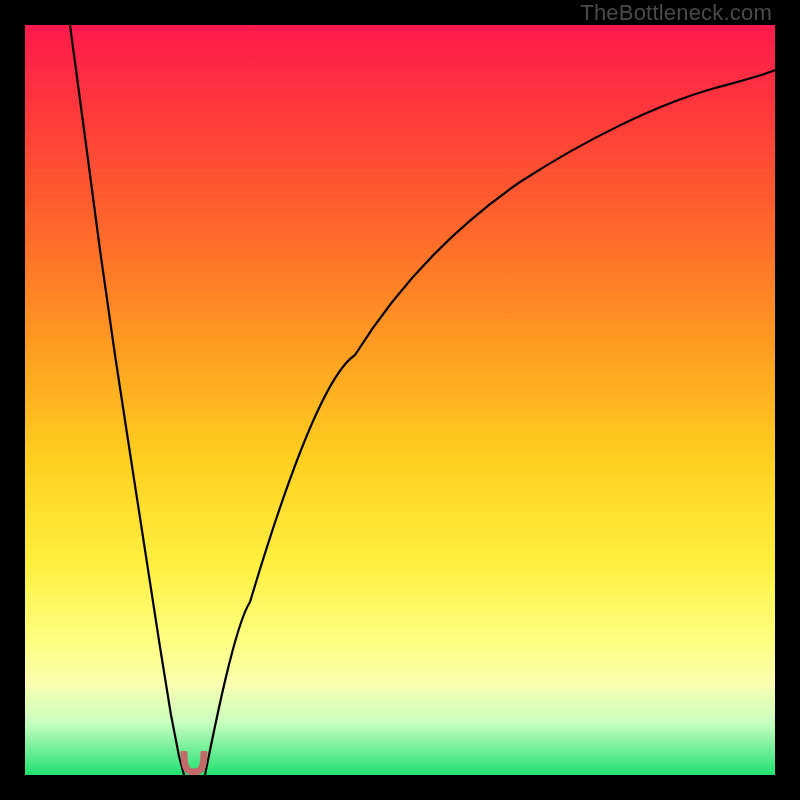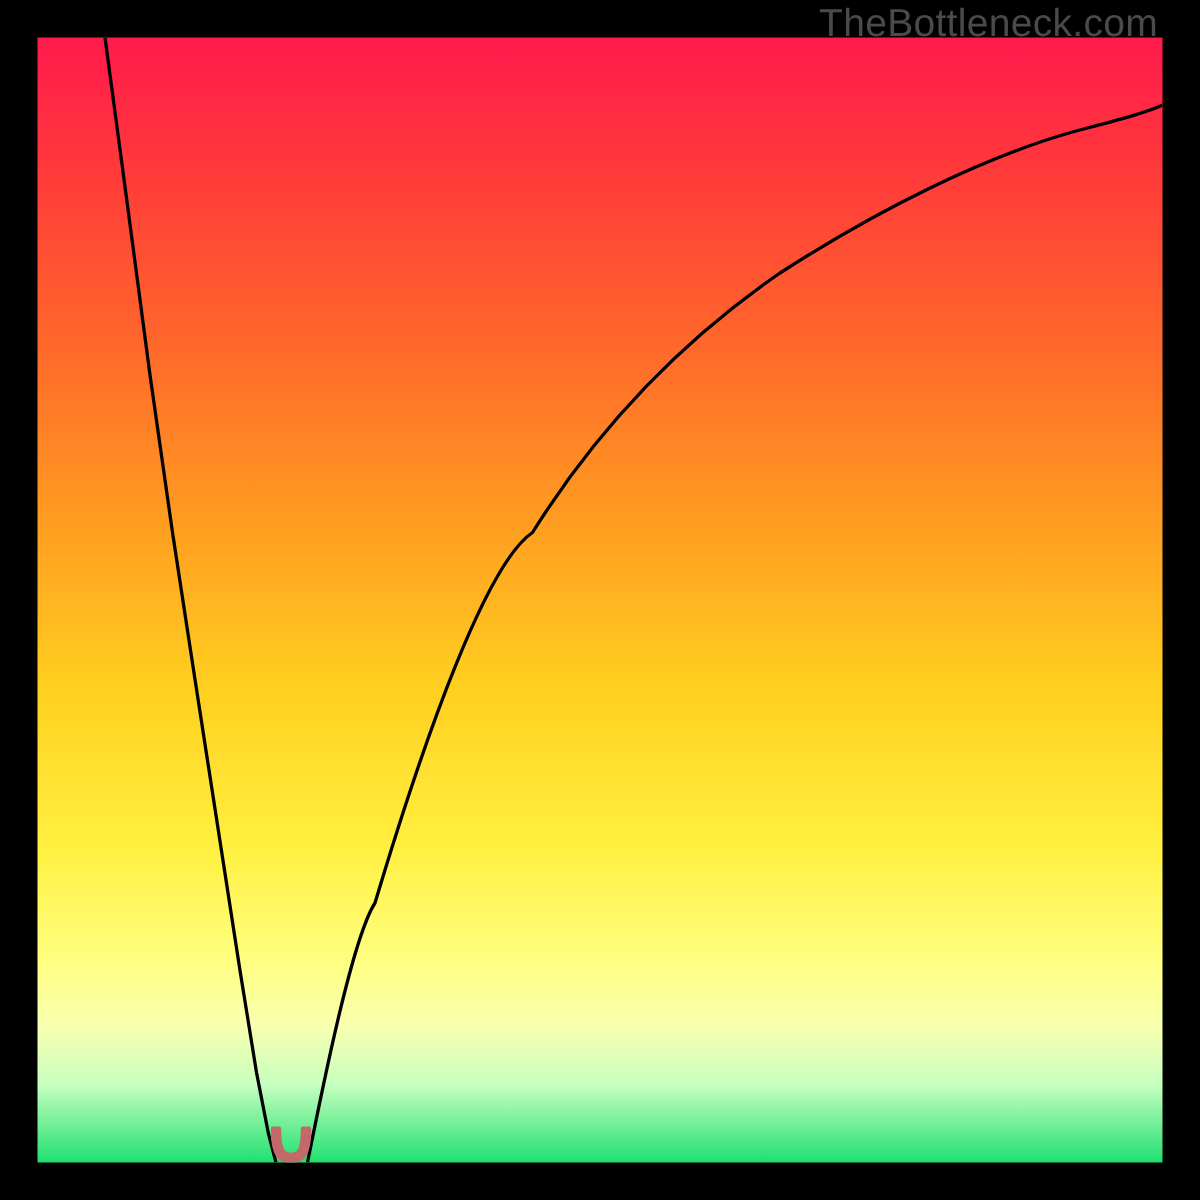--- a/index.html
+++ b/index.html
@@ -36,21 +36,21 @@
       #c8ffc0 93%,
       #20e070 100%
     );
   }
   .watermark {
     position: absolute;
     top: 0px;
     right: 28px;
     color: #4a4a4a;
     font-family: Arial, Helvetica, sans-serif;
-    font-size: 26px;
+    font-size: 22px;
     font-weight: 500;
     letter-spacing: 0.2px;
   }
   svg.curve {
     position: absolute;
     left: 0;
     top: 0;
     width: 750px;
     height: 750px;
   }

